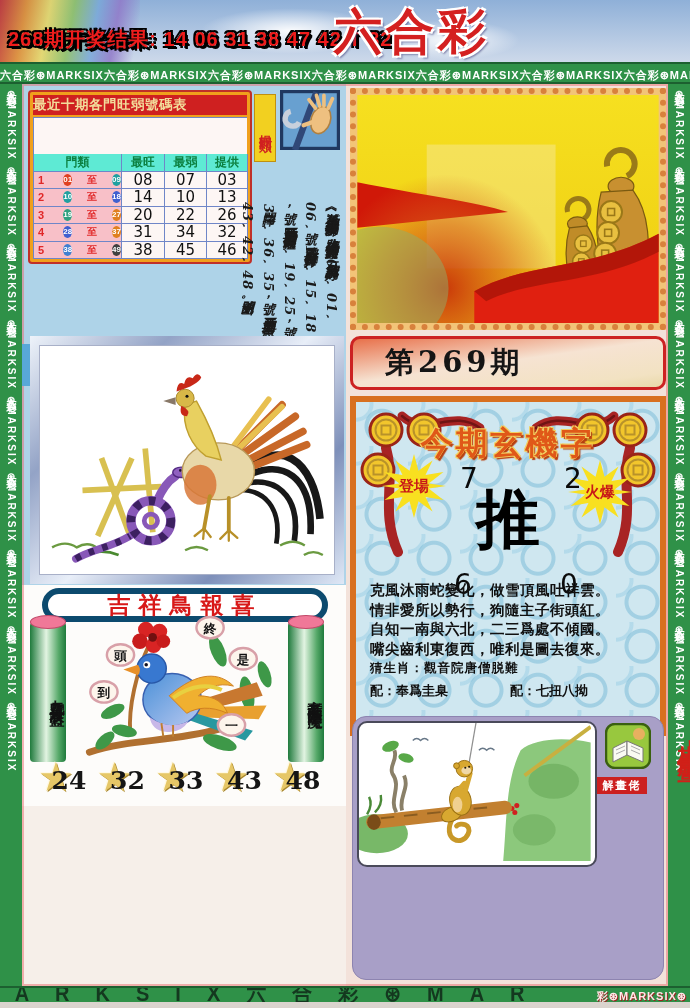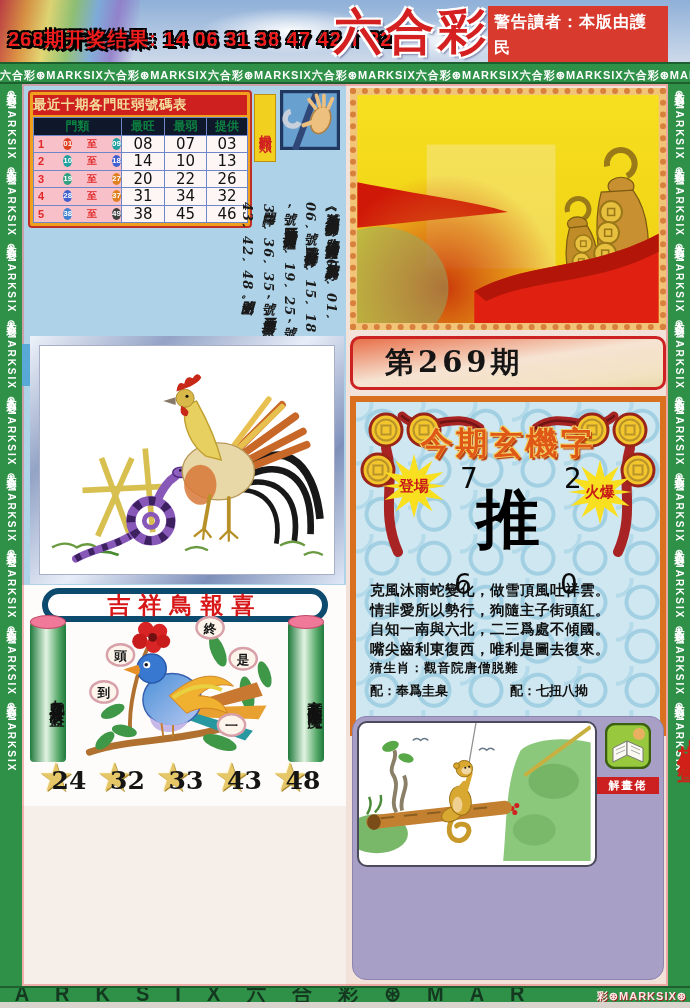--- a/index.html
+++ b/index.html
@@ -36,21 +36,21 @@
   .bg-pink-right{left:346px;top:84px;width:322px;height:902px;background:#f3e2da;}
   .bg-white-bird{left:22px;top:585px;width:324px;height:221px;background:#fdfcfa;}
   .bg-pink-left{left:22px;top:806px;width:324px;height:180px;background:#f6efe9;}
   .inner-line{left:22px;top:84px;width:646px;height:902px;border:2px solid rgba(232,110,110,.5);box-sizing:border-box;pointer-events:none;}
 
   
   .table-panel{left:28px;top:90px;width:224px;background:#f0a01c;border:2px solid #c03028;border-radius:4px;padding:3px;box-sizing:border-box;}
   .tp-title{background:#cf2020;color:#f2dc9a;font-size:13.5px;font-weight:bold;text-align:left;line-height:20px;letter-spacing:.5px;}
   .tp-grid{display:grid;grid-template-columns:88px 43px 42px 41px;border-left:1px solid #6f86c8;border-top:1px solid #6f86c8;margin-top:2px;background:#fdf6f4;}
   .cell{border-right:1px solid #6f86c8;border-bottom:1px solid #6f86c8;text-align:center;height:16.5px;line-height:16px;overflow:hidden;}
-  .cell.head{background:#0f172a;color:#0c8040;font-size:12px;font-weight:bold;}
+  .cell.head{background:#5eead4;color:#0c8040;font-size:12px;font-weight:bold;margin-top:36px;}
   .cell.lbl{background:#f8c0c8;display:flex;align-items:center;justify-content:center;gap:15px;}
   .gate{color:#e02828;font-size:11px;font-weight:bold;}
   .zhi{color:#e02828;font-size:10px;font-weight:bold;}
   .circ{display:inline-block;width:12px;height:12px;border-radius:50%;color:#fff;font-size:8px;font-weight:bold;line-height:12px;text-align:center;}
   .cell.val{font-size:15px;color:#101010;font-family:"DejaVu Sans",sans-serif;}
 
   .pick-label{left:254px;top:94px;width:20px;height:66px;background:#f2d020;border:1px solid #c09010;
     writing-mode:vertical-rl;text-orientation:upright;color:#d02020;font-size:13px;font-weight:bold;text-align:center;letter-spacing:2px;line-height:20px;}
   .hand-box{left:280px;top:90px;width:60px;height:60px;}
 
@@ -100,40 +100,36 @@
   .mys-char{position:absolute;left:0;top:84px;width:100%;text-align:center;font-family:"DejaVu Serif",serif;font-size:64px;font-weight:bold;color:#000;line-height:66px;}
   .poem{position:absolute;left:14px;top:178px;width:285px;font-family:"DejaVu Serif",serif;font-weight:bold;font-size:14.5px;line-height:19.5px;color:#101010;letter-spacing:.5px;}
   .zodiac{position:absolute;left:14px;top:258px;font-family:"DejaVu Serif",serif;font-weight:bold;font-size:12.5px;color:#101010;letter-spacing:1px;}
   .pairs{position:absolute;left:14px;top:280px;width:285px;font-family:"DejaVu Serif",serif;font-weight:bold;font-size:13px;color:#101010;display:flex;}
   .pairs .p2{margin-left:62px;}
 
   
   .monkey-panel{left:352px;top:716px;width:312px;height:264px;background:#a89fc7;border-radius:14px;border:1px solid #8d84b0;box-sizing:border-box;}
   .monkey-img{position:absolute;left:4px;top:4px;width:236px;height:142px;background:#fff;border:2px solid #4a4a5a;border-radius:10px;overflow:hidden;}
   .book-icon{position:absolute;left:252px;top:6px;width:46px;height:46px;}
-  .jiehua{position:absolute;left:244px;top:60px;width:62px;height:17px;background:#cc2020;color:#fff;
+  .jiehua{position:absolute;left:244px;top:60px;width:50px;height:17px;background:#cc2020;color:#fff;
     font-family:"DejaVu Serif",serif;font-size:11px;font-weight:bold;text-align:center;line-height:17px;letter-spacing:2px;}
   .last-label{position:absolute;right:-46px;top:2px;height:150px;writing-mode:vertical-rl;text-orientation:upright;
     font-family:"DejaVu Serif",serif;font-size:26px;font-weight:bold;color:#d02018;letter-spacing:6px;}
 </style>
 </head>
 <body>
 
 <div id="page">
 
   <div class="abs hdr">
     <div class="rainbow"></div>
     <div class="cloud" style="left:200px;top:8px;width:180px;height:46px;"></div>
     <div class="cloud" style="left:380px;top:20px;width:140px;height:40px;"></div>
     <div class="result">268期开奖结果: 14 06 31 38 47 42 T 32</div>
     <div class="mast-title">六合彩</div>
-    <div class="warn">
-      <div>警告讀者：本版由護民</div>
-      <div>集團出版社出版。</div>
-    </div>
   </div>
 
   <div class="abs strip strip-top"><span>六合彩⊛MARKSIX六合彩⊛MARKSIX六合彩⊛MARKSIX六合彩⊛MARKSIX六合彩⊛MARKSIX六合彩⊛MARKSIX六合彩⊛MARKSIX六合彩⊛MARKSIX</span></div>
   <div class="abs strip strip-left">
       <div class="vpat">六合彩⊛MARKSIX六合彩⊛MARKSIX六合彩⊛MARKSIX六合彩⊛MARKSIX六合彩⊛MARKSIX六合彩⊛MARKSIX六合彩⊛MARKSIX六合彩⊛MARKSIX六合彩⊛MARKSIX</div>
     </div>
   <div class="abs strip strip-right">
       <div class="vpat">六合彩⊛MARKSIX六合彩⊛MARKSIX六合彩⊛MARKSIX六合彩⊛MARKSIX六合彩⊛MARKSIX六合彩⊛MARKSIX六合彩⊛MARKSIX六合彩⊛MARKSIX六合彩⊛MARKSIX</div>
     </div>
 

